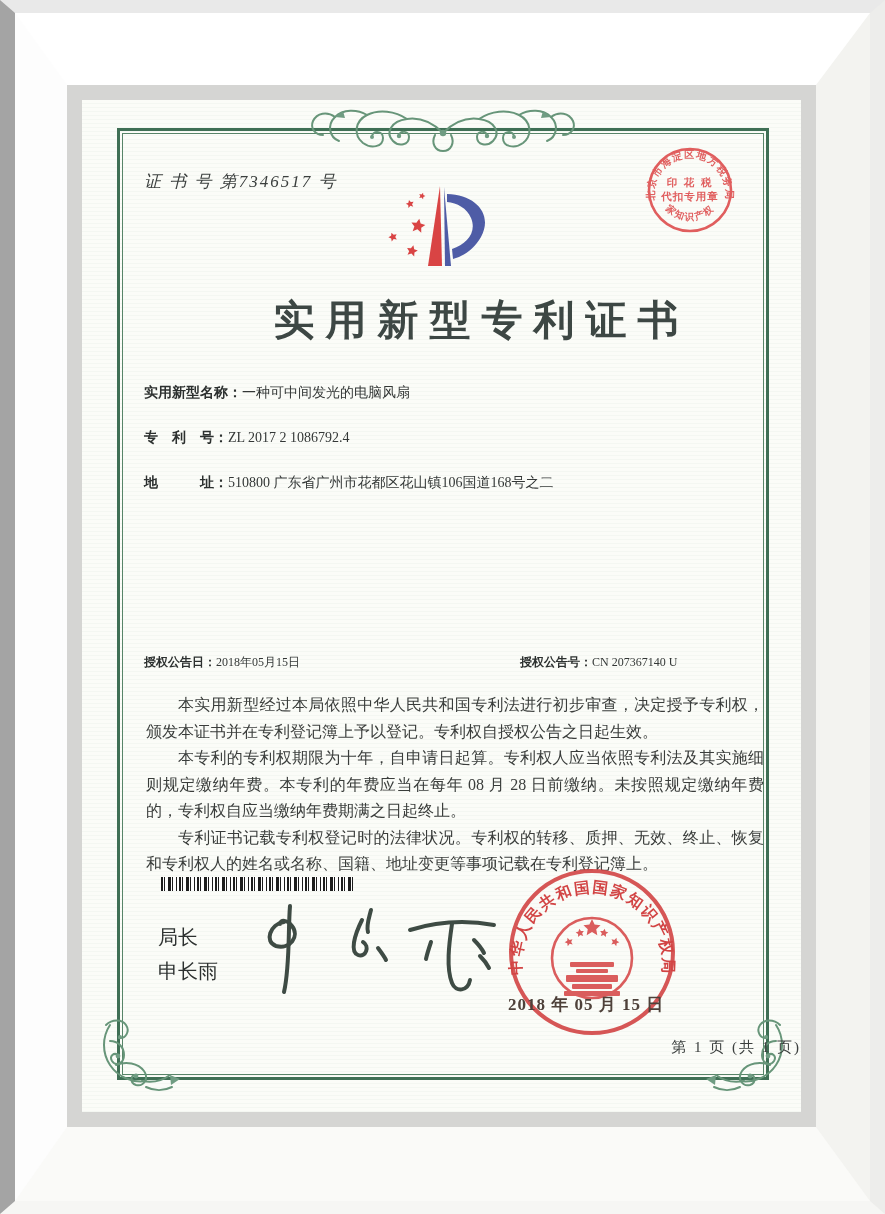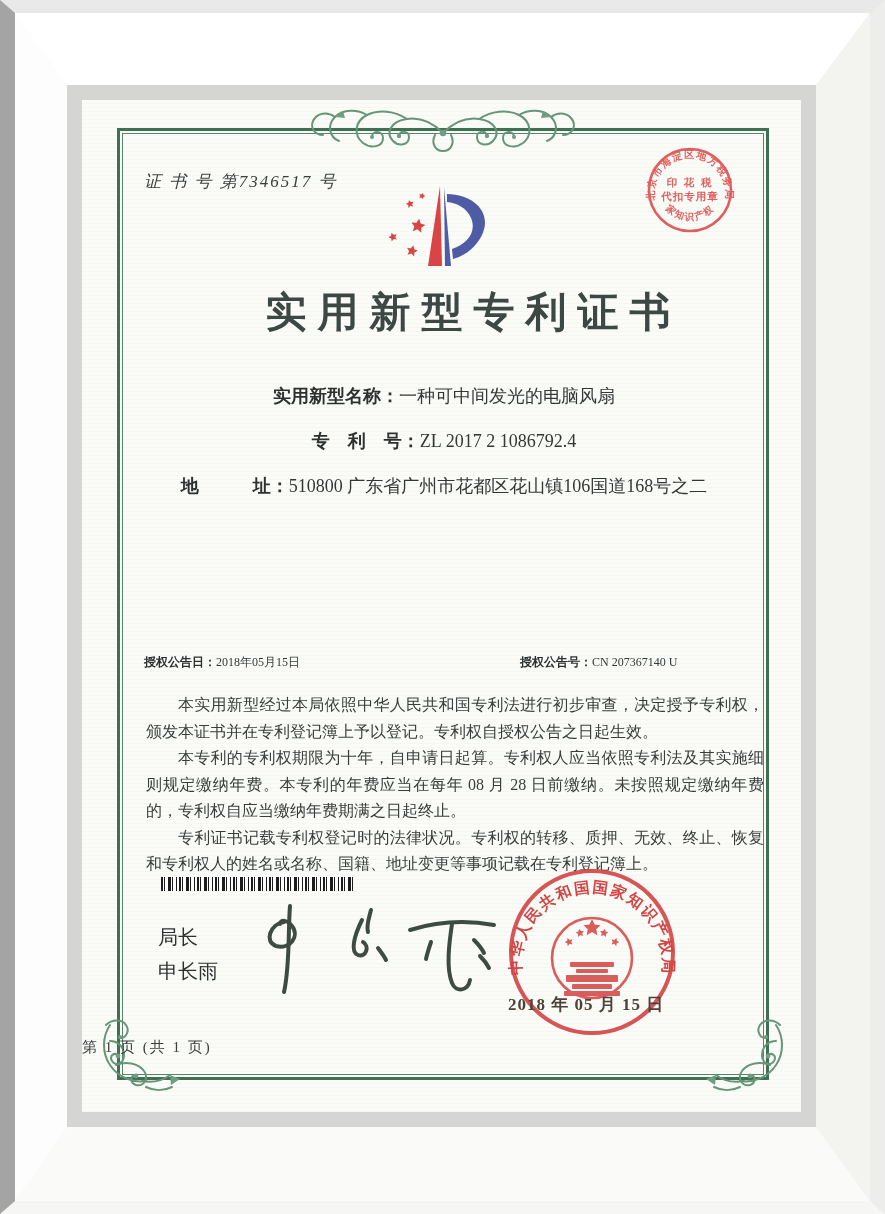--- a/index.html
+++ b/index.html
@@ -26,46 +26,46 @@
   .green-border-inner{
     position:absolute;left:2px;top:2px;right:2px;bottom:2px;border:1px solid #578468;
   }
   .ornament-top{position:absolute;left:50%;top:-26px;transform:translateX(-50%);}
   .ornament-bl{position:absolute;left:-28px;bottom:-28px;}
   .ornament-br{position:absolute;right:-28px;bottom:-28px;transform:scale(-1,1);}
   .cert-no{position:absolute;left:62px;top:70px;font-size:17px;letter-spacing:2px;color:#3b3f3e;font-style:italic;}
   .logo{position:absolute;left:296px;top:78px;}
   .stamp{position:absolute;left:562px;top:44px;overflow:visible;}
   .title{
-    position:absolute;left:0;top:185px;width:100%;margin:0;text-align:center;
+    position:absolute;left:0;top:185px;width:100%;margin:8px;text-align:center;
     font-size:41px;font-weight:700;letter-spacing:11px;color:#3d4744;padding-left:32px;
   }
   .fields{position:absolute;left:62px;top:284px;width:600px;}
-  .field-row{height:45px;font-size:18px;color:#2f3333;white-space:nowrap;text-align:center;}
+  .field-row{height:45px;font-size:14px;color:#2f3333;white-space:nowrap;}
   .f-label{font-weight:600;color:#2c302f;}
   .f-value{color:#333736;}
   .grant-row{position:absolute;left:62px;top:554px;width:622px;font-size:12px;color:#2f3333;white-space:nowrap;}
   .grant-right{position:absolute;left:376px;top:0;text-align:right;}
   .body-text{
     position:absolute;left:64px;top:592px;width:618px;font-size:16px;line-height:26.5px;
     color:#3a3d3b;text-align:justify;
   }
   .body-text p{margin:0;text-indent:2em;}
   .barcode{
     position:absolute;left:79px;top:777px;width:192px;height:14px;
     background:repeating-linear-gradient(90deg,
       #1c1c1c 0 2px,#fdfdfd 2px 3px,#1c1c1c 3px 4px,#fdfdfd 4px 7px,
       #1c1c1c 7px 10px,#fdfdfd 10px 11px,#1c1c1c 11px 12px,#fdfdfd 12px 15px,
       #1c1c1c 15px 16px,#fdfdfd 16px 18px);
   }
   .official{position:absolute;left:76px;top:820px;font-size:20px;line-height:34px;color:#2d3130;}
   .signature{position:absolute;left:168px;top:796px;overflow:visible;}
   .seal{position:absolute;left:424px;top:766px;overflow:visible;}
   .footer{
-    position:absolute;left:0;top:938px;width:100%;text-align:left;
+    position:absolute;left:0;top:938px;width:100%;text-align:right;
     font-size:15px;letter-spacing:2px;color:#3a3e3d;
   }
   .orn{stroke:#679579;fill:none;stroke-width:2;stroke-linecap:round;}
   .orn-fill{fill:#6f9c82;stroke:none;}
 </style>
 </head>
 <body>
 
 <div class="frame-outer">
  <div class="frame-face">

